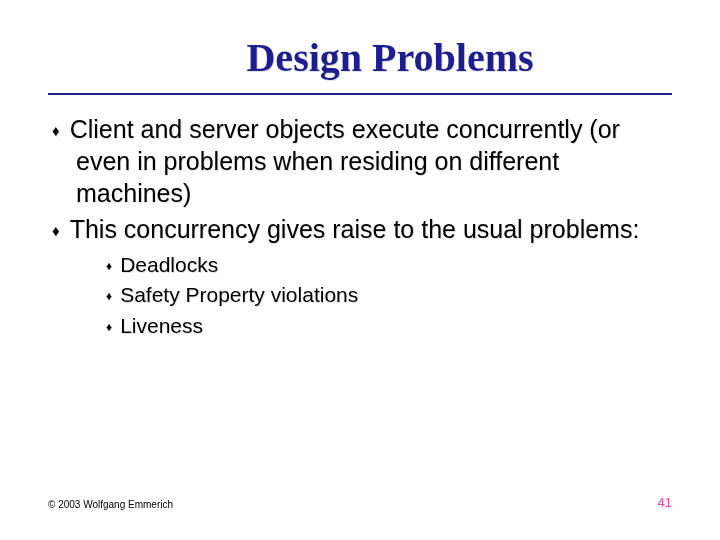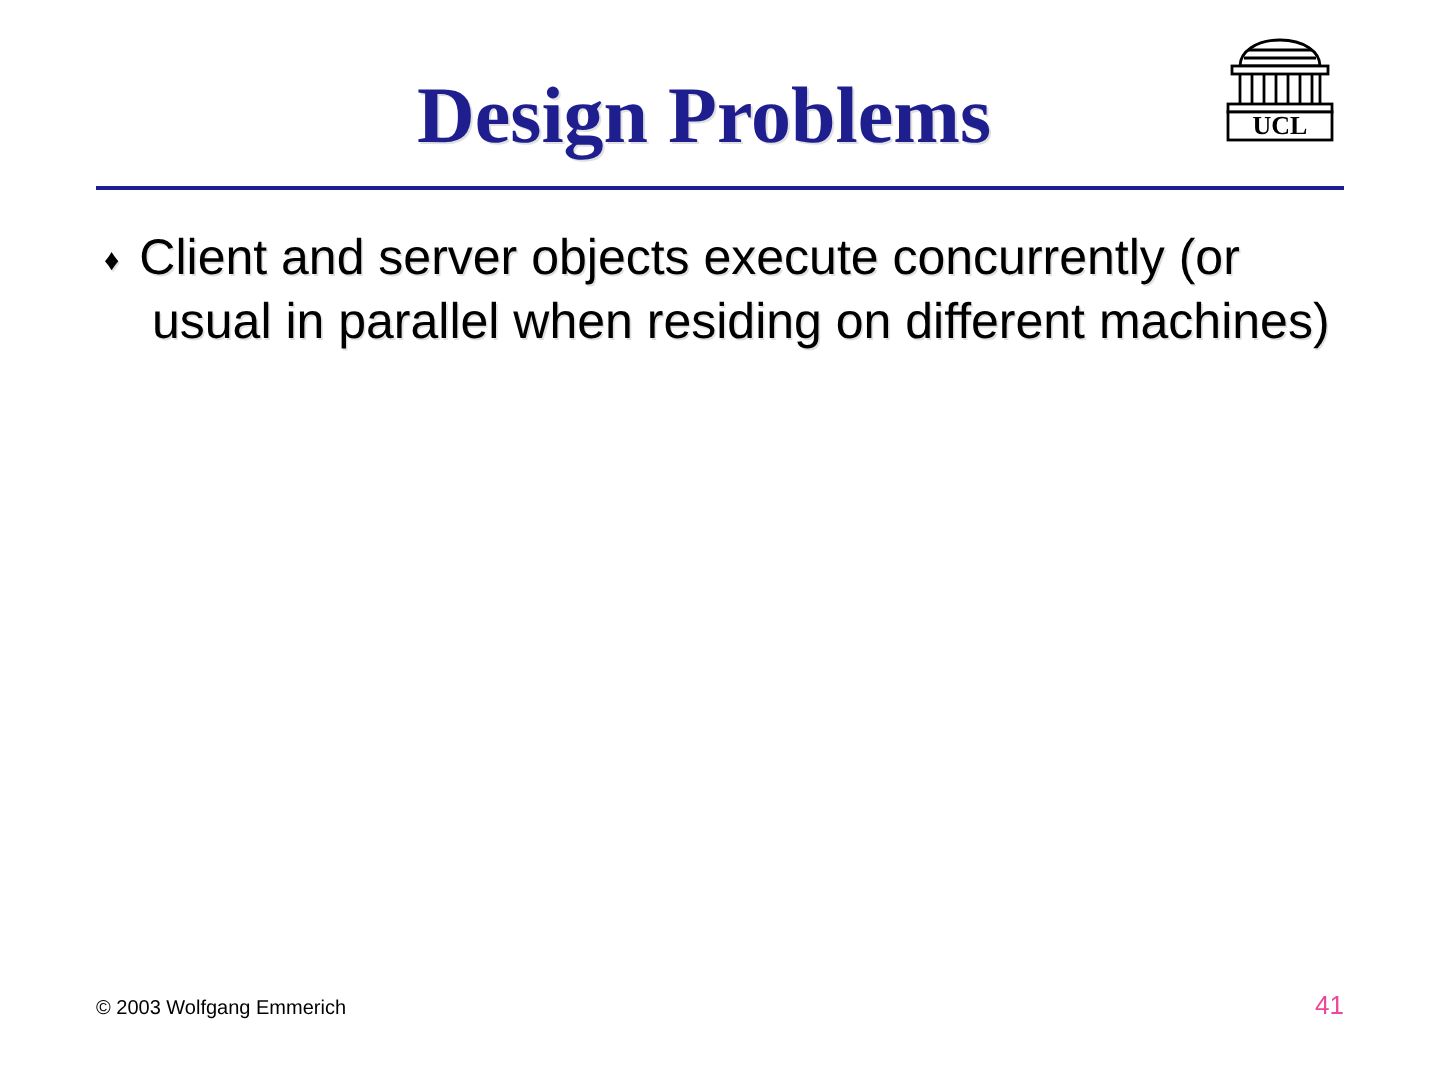--- a/index.html
+++ b/index.html
@@ -104,47 +104,33 @@
     color: #ec4899;
   }
 </style>
 </head>
 <body>
 
 <div class="slide">
 
   <div class="title-row">
     <h1 class="title">Design Problems</h1>
-    <div class="logo">
-      <svg width="64" height="54" viewBox="0 0 64 54">
-        <g fill="none" stroke="#000" stroke-width="1.4">
-          <path d="M32 2 C20 2 12 8 12 15 L52 15 C52 8 44 2 32 2 Z" fill="#fff"></path>
-          <line x1="16" y1="7" x2="48" y2="7"></line>
-          <line x1="14" y1="11" x2="50" y2="11"></line>
-          <rect x="8" y="15" width="48" height="4" fill="#fff"></rect>
-          <line x1="12" y1="19" x2="12" y2="34"></line>
-          <line x1="18" y1="19" x2="18" y2="34"></line>
-          <line x1="24" y1="19" x2="24" y2="34"></line>
-          <line x1="30" y1="19" x2="30" y2="34"></line>
-          <line x1="36" y1="19" x2="36" y2="34"></line>
-          <line x1="42" y1="19" x2="42" y2="34"></line>
-          <line x1="48" y1="19" x2="48" y2="34"></line>
-          <line x1="52" y1="19" x2="52" y2="34"></line>
-          <rect x="6" y="34" width="52" height="4" fill="#fff"></rect>
-          <rect x="6" y="38" width="52" height="14" fill="#fff"></rect>
-        </g>
-        <text x="32" y="49" text-anchor="middle" font-family="Georgia, 'Times New Roman', serif" font-size="13" font-weight="bold" fill="#000">UCL</text>
-      </svg>
-    </div>
   </div>
 
   <div class="rule"></div>
 
   <div class="body-area">
     <ul class="lvl1">
-      <li><span>Client and server objects execute concurrently (or usual in parallel when residing on different machines)</span></li>
+      <li><span>Client and server objects execute concurrently (or even in problems when residing on different machines)</span></li>
+      <li><span>This concurrency gives raise to the usual problems:</span>
+        <ul class="lvl2">
+          <li><span>Deadlocks</span></li>
+          <li><span>Safety Property violations</span></li>
+          <li><span>Liveness</span></li>
+        </ul>
+      </li>
     </ul>
   </div>
 
   <div class="footer-left">© 2003 Wolfgang Emmerich</div>
   <div class="footer-right">41</div>
 
 </div>
 
 </body></html>

